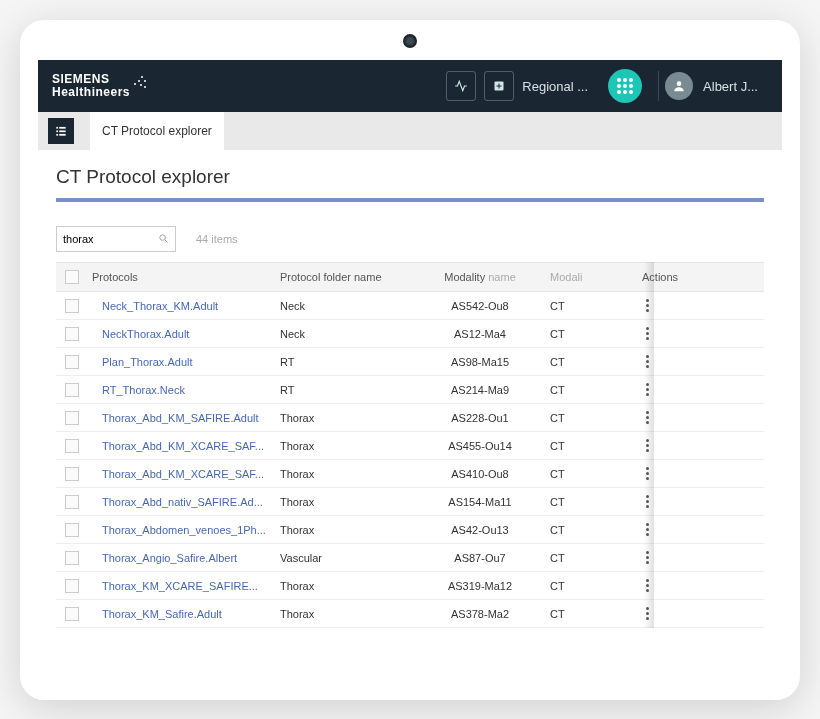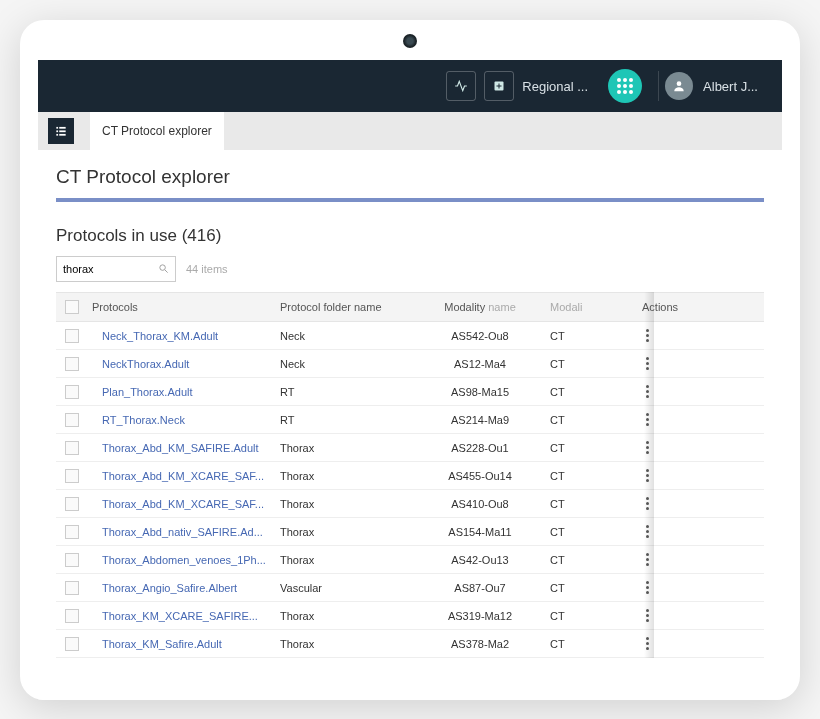--- a/index.html
+++ b/index.html
@@ -188,21 +188,21 @@
   .search-input {
     border: none;
     outline: none;
     width: 80px;
     font-size: 11px;
   }
   .search-icon { color: #999; margin-left: auto; }
   .items-count {
     font-size: 11px;
     color: #aaa;
-    margin-left: 10px;
+    margin-left: 20px;
   }
   
   .table {
     width: 100%;
     position: relative;
   }
   .t-header {
     display: flex;
     align-items: center;
     height: 30px;
@@ -257,20 +257,32 @@
   .col-proto-h { width: 192px; padding-left: 4px; }
 </style>
 </head>
 <body>
 
 <div class="tablet-frame">
   <div class="tablet-camera"></div>
   <div class="screen">
 
     <div class="app-header">
+      <div class="logo">
+        <span>SIEMENS</span>
+        <span>Healthineers</span>
+        <div class="logo-dots">
+          <span style="left:2px;top:8px"></span>
+            <span style="left:6px;top:5px"></span>
+          <span style="left:9px;top:1px"></span>
+            <span style="left:12px;top:5px"></span>
+          <span style="left:8px;top:9px"></span>
+            <span style="left:12px;top:11px"></span>
+        </div>
+      </div>
       <div class="header-spacer"></div>
       <div class="header-icon-box">
         <svg width="14" height="14" viewBox="0 0 24 24" fill="none" stroke="#cfe8e6" stroke-width="2">
             <polyline points="2,12 6,12 9,4 15,20 18,12 22,12"></polyline>
           </svg>
       </div>
       <div class="header-icon-box">
         <svg width="12" height="12" viewBox="0 0 24 24" fill="#cfe8e6">
             <rect x="3" y="3" width="18" height="18" rx="2" fill="#cfe8e6"></rect>
             <path d="M11 7h2v4h4v2h-4v4h-2v-4H7v-2h4z" fill="#1a2733"></path>
@@ -313,23 +325,20 @@
       </div>
       <div class="tab active">CT Protocol explorer</div>
     </div>
 
     <div class="page-title-wrap">
       <div class="page-title">CT Protocol explorer</div>
       <div class="title-underline"></div>
     </div>
 
     <div class="section">
-      <div class="section-heading">
-        <span>Protocols in use </span><span>(416)</span>
-      </div>
       <div class="search-row">
         <div class="search-box">
           <input class="search-input" value="thorax" style="">
           <span class="search-icon">
             <svg width="11" height="11" viewBox="0 0 24 24" fill="none" stroke="#999" stroke-width="2">
                 <circle cx="10" cy="10" r="6"></circle>
                 <line x1="15" y1="15" x2="21" y2="21"></line>
               </svg>
           </span>
         </div>

